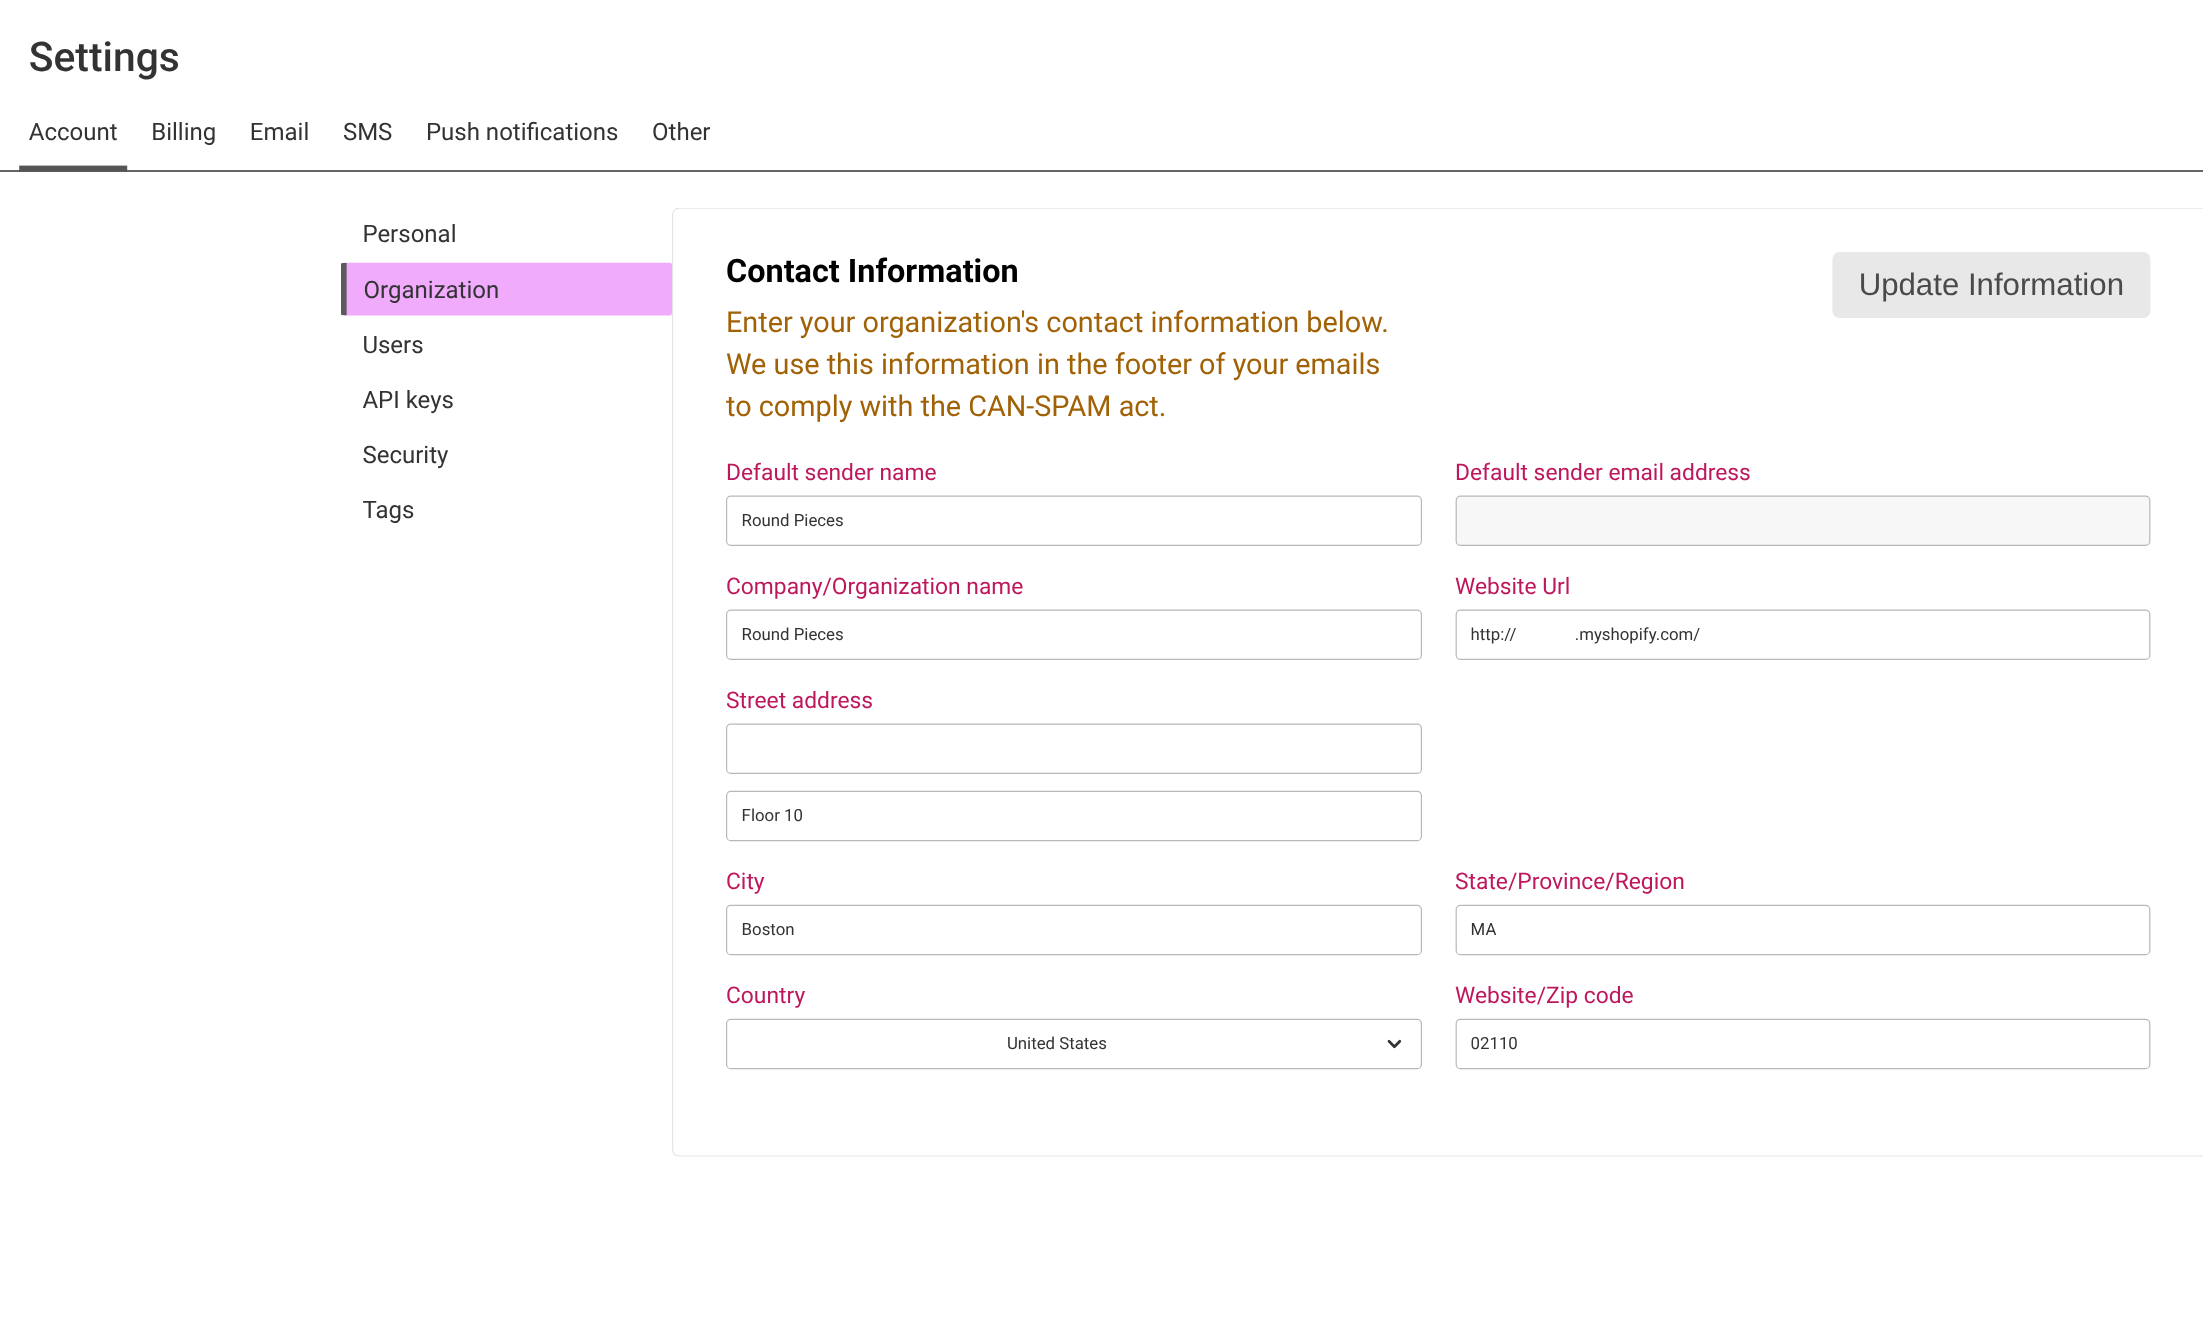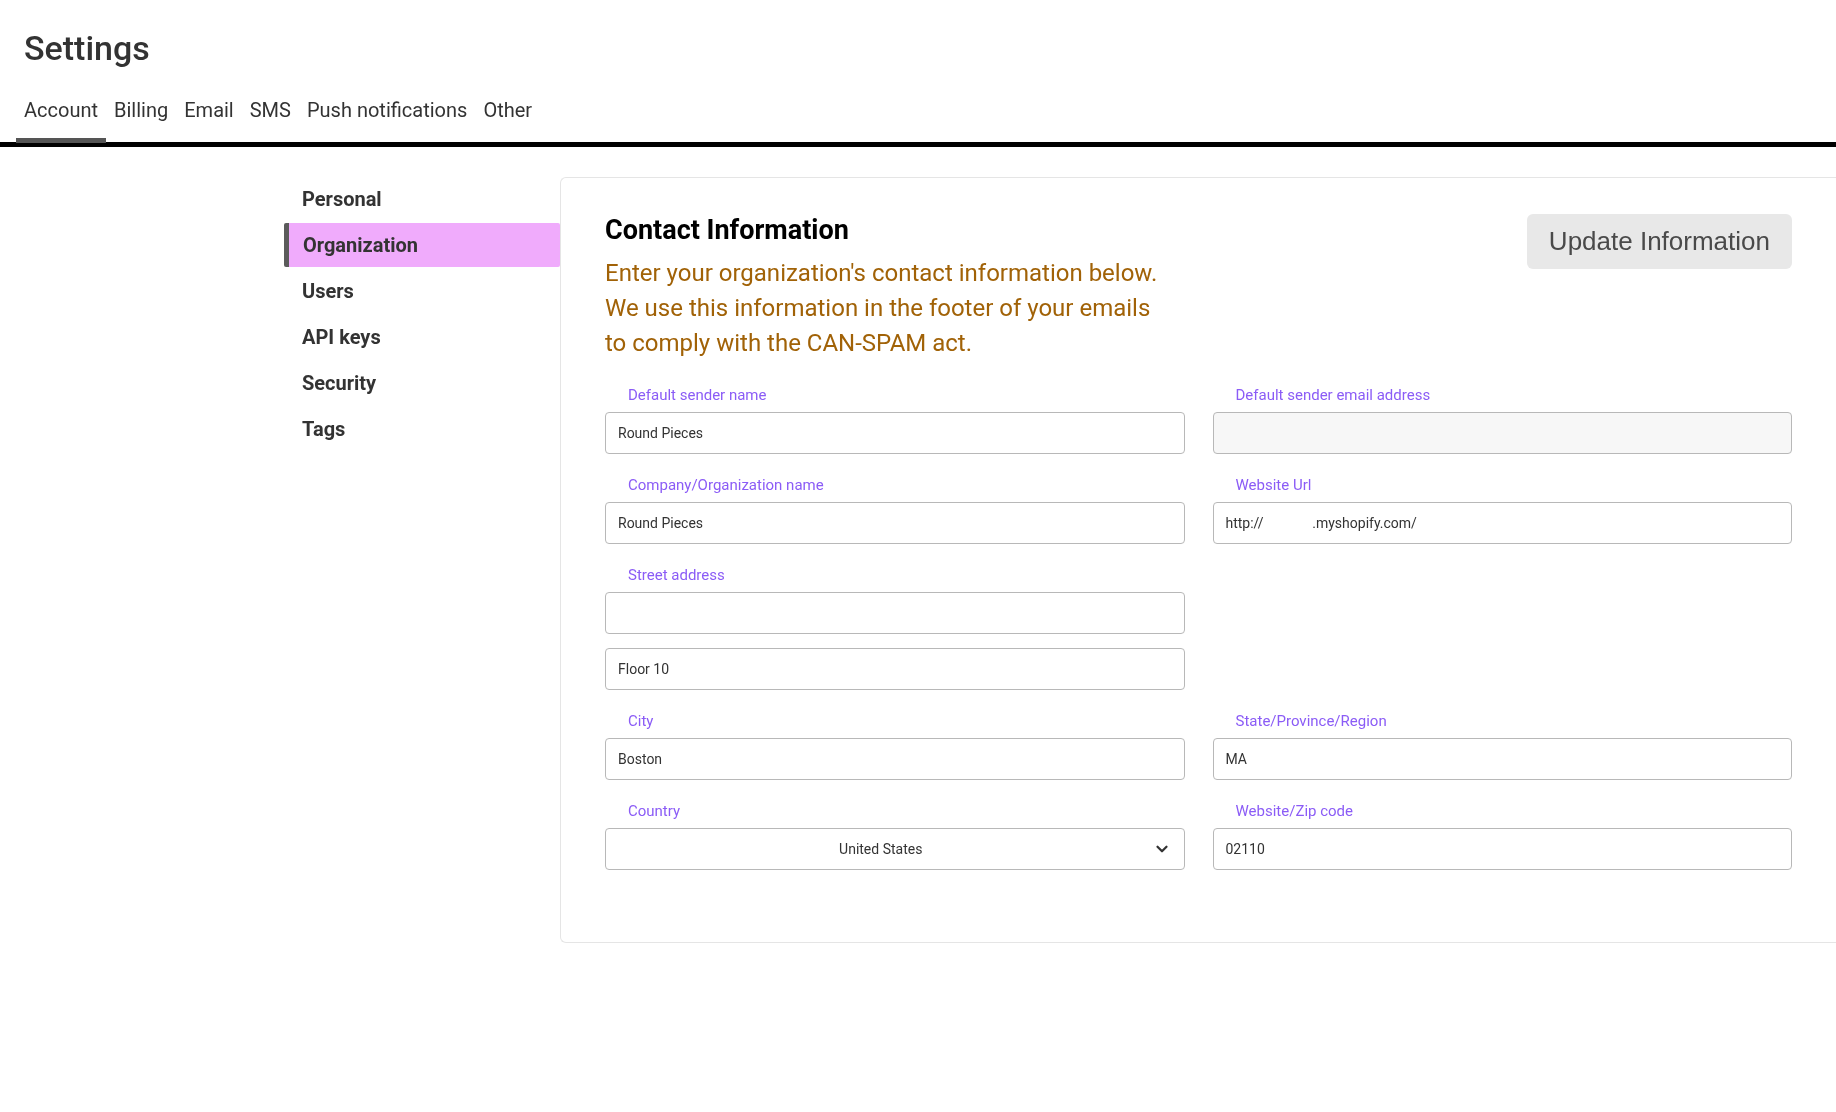--- a/index.html
+++ b/index.html
@@ -19,23 +19,23 @@
       background: #fff;
     }
     .page-title {
       font-size: 34px;
       font-weight: 500;
       color: #333;
       padding: 28px 0 20px 24px;
     }
     .tabs {
       display: flex;
-      gap: 16px;
+      gap: 28px;
       padding: 0 24px;
-      border-bottom: 5px solid #000000;
+      border-bottom: 1px solid #000000;
     }
     .tab {
       font-size: 20px;
       color: #333;
       padding: 10px 0 20px 0;
       cursor: pointer;
       position: relative;
     }
     .tab.active::after {
       content: "";
@@ -46,21 +46,20 @@
       height: 5px;
       background: #555;
     }
     .content {
       display: flex;
       padding: 30px 0 0 0;
     }
     .sidebar {
       width: 560px;
       padding-left: 284px;
-      font-weight: bold;
     }
     .sidebar-item {
       font-size: 20px;
       color: #333;
       padding: 10px 0 10px 14px;
       cursor: pointer;
       border-left: 4px solid transparent;
       margin-bottom: 2px;
       border-radius: 2px;
     }
@@ -111,24 +110,23 @@
       display: flex;
       gap: 28px;
       margin-bottom: 22px;
     }
     .form-field {
       flex: 1;
       min-width: 0;
     }
     .form-label {
       display: block;
-      font-size: 15px;
-      color: #8b5cf6;
+      font-size: 19px;
+      color: #be185d;
       margin-bottom: 8px;
-      margin-left: 23px;
     }
     .text-input, .select-input {
       width: 100%;
       font-size: 14px;
       padding: 8px 12px;
       border: 1px solid #b8b8b8;
       border-radius: 4px;
       background: #fff;
       color: #333;
       font-family: inherit;

